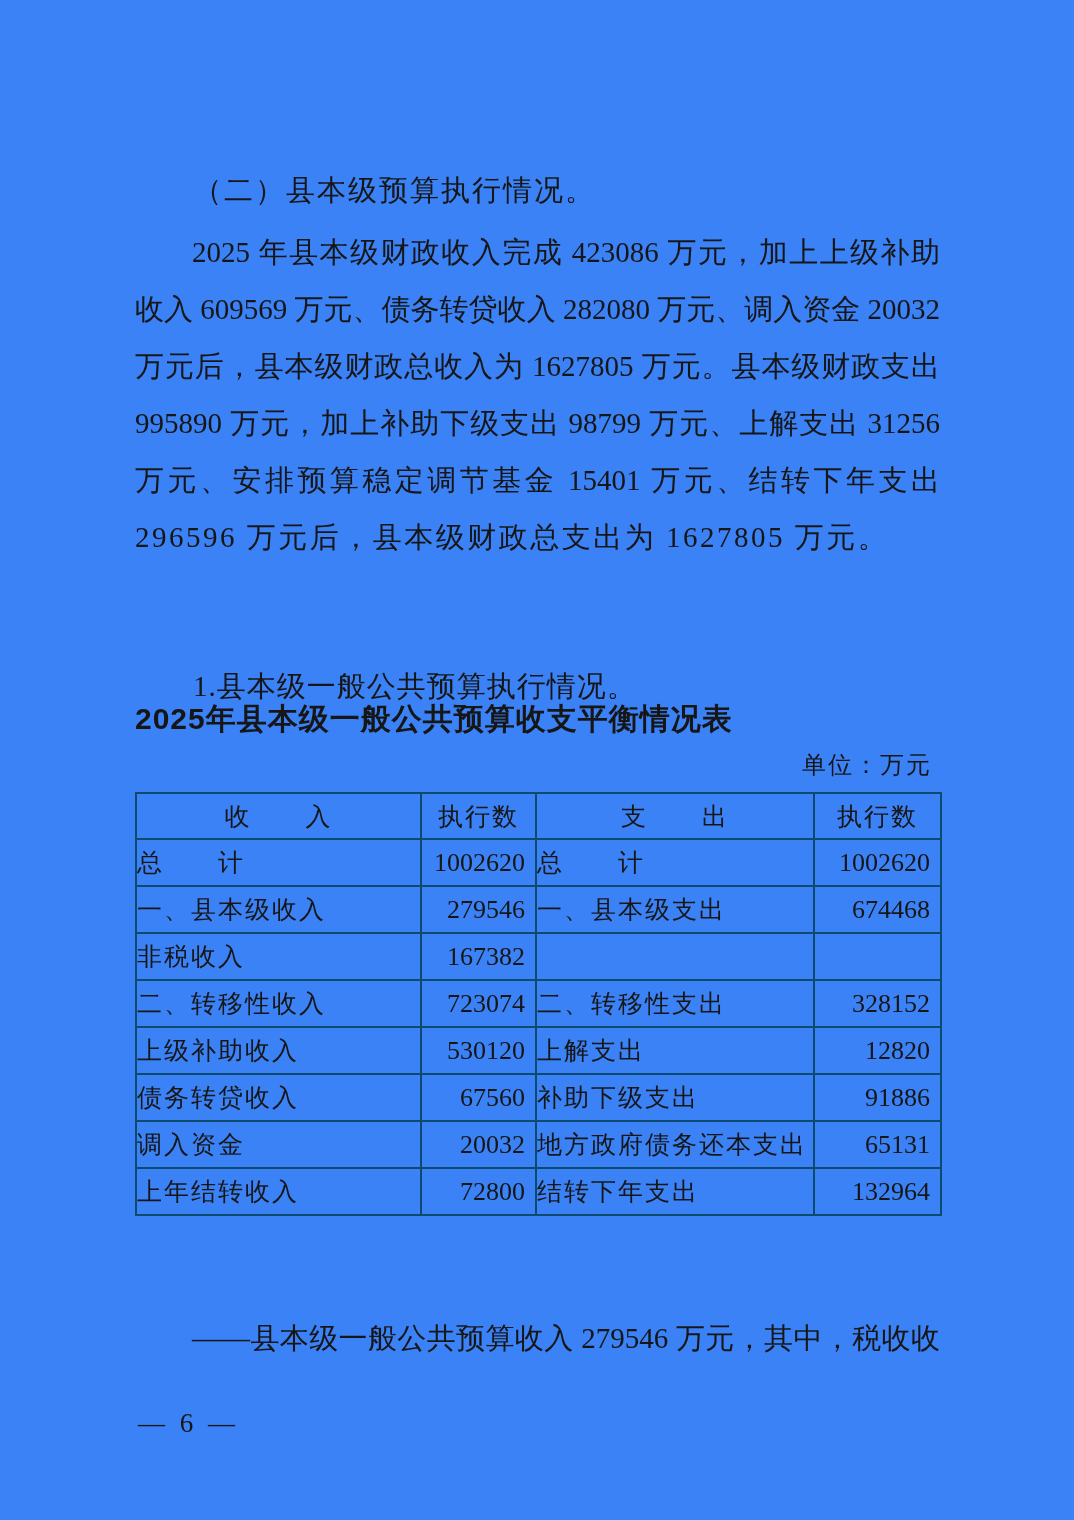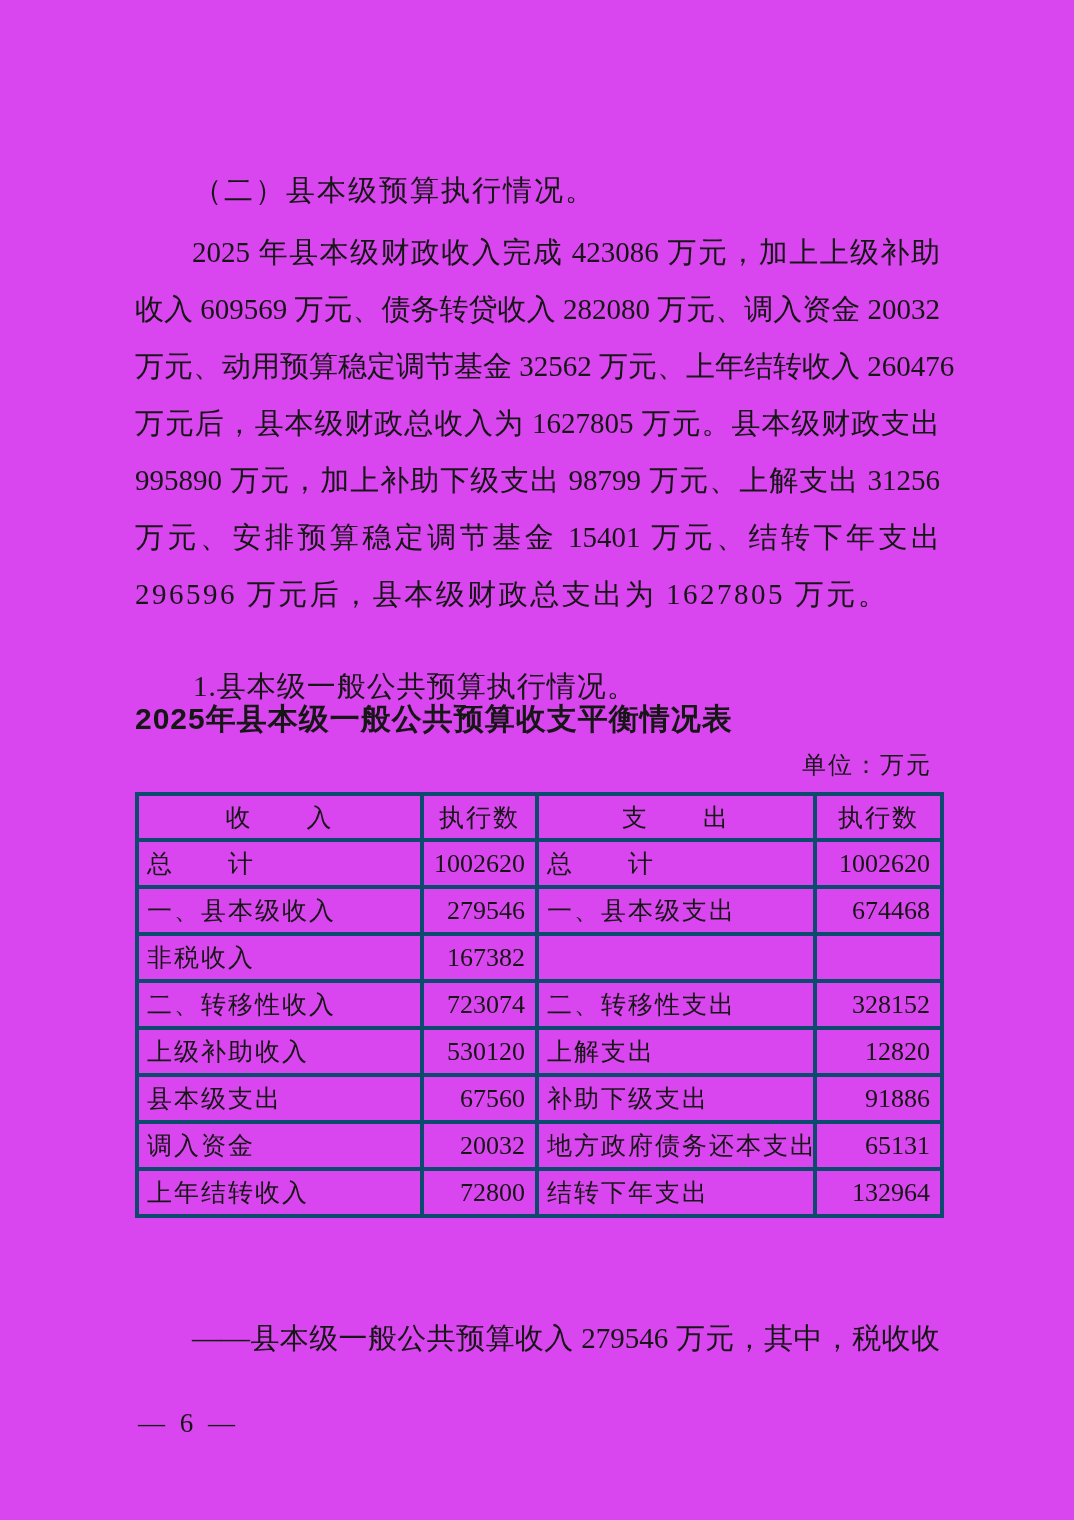--- a/index.html
+++ b/index.html
@@ -1,20 +1,20 @@
 <!DOCTYPE html>
 <html><head>
 <meta charset="utf-8">
 <style>
   html,body { margin:0; padding:0; background:#ffffff; }
   .page {
     position:relative;
     width:1074px;
     height:1520px;
-    background:#d946ef;
+    background:#3b82f6;
     color:#161616;
     font-family:"Liberation Serif","DejaVu Serif",serif;
     overflow:hidden;
   }
   .blk { position:absolute; left:135px; width:805px; }
 
   .h2 {
     top:168px;
     font-size:29px;
     line-height:44px;
@@ -63,30 +63,30 @@
 
   .budget-table {
     position:absolute;
     left:135px;
     top:792px;
     width:805px;
     border-collapse:collapse;
     table-layout:fixed;
   }
   .budget-table td {
-    border:4px solid #0c4a6e;
+    border:2px solid #0c4a6e;
     font-size:25px;
     padding:0;
     overflow:hidden;
     white-space:nowrap;
   }
   .budget-table { border:2px solid #000; }
   .budget-table tr { height:47px; }
   .budget-table tr.head { height:46px; }
-  .budget-table td.c-label { text-align:left; padding-left:8px; letter-spacing:2px; }
+  .budget-table td.c-label { text-align:left; padding-left:0; letter-spacing:2px; }
   .budget-table td.c-num  { text-align:right; padding-right:10px; font-size:26px; }
   .budget-table tr.head td { text-align:center; letter-spacing:2px; padding:0; }
 
   .after-line {
     top:1318px;
     font-size:29px;
     line-height:40px;
     text-align:justify;
     text-align-last:justify;
     text-indent:57px;
@@ -103,21 +103,20 @@
 </head>
 <body>
 
 <div class="page">
 
   <div class="blk h2">（二）县本级预算执行情况。</div>
 
   <div class="blk para">
     <div class="line first">2025 年县本级财政收入完成 423086 万元，加上上级补助</div>
     <div class="line">收入 609569 万元、债务转贷收入 282080 万元、调入资金 20032</div>
-    <div class="line">万元、动用预算稳定调节基金 32562 万元、上年结转收入 260476</div>
     <div class="line">万元后，县本级财政总收入为 1627805 万元。县本级财政支出</div>
     <div class="line">995890 万元，加上补助下级支出 98799 万元、上解支出 31256</div>
     <div class="line">万元、安排预算稳定调节基金 15401 万元、结转下年支出</div>
     <div class="line last">296596 万元后，县本级财政总支出为 1627805 万元。</div>
   </div>
 
   <div class="blk sub-h">1.县本级一般公共预算执行情况。</div>
 
   <div class="blk tbl-title">2025年县本级一般公共预算收支平衡情况表</div>
 
@@ -161,21 +160,21 @@
         <td class="c-label">二、转移性支出</td>
         <td class="c-num">328152</td>
       </tr>
       <tr>
         <td class="c-label">上级补助收入</td>
         <td class="c-num">530120</td>
         <td class="c-label">上解支出</td>
         <td class="c-num">12820</td>
       </tr>
       <tr>
-        <td class="c-label">县本级支出</td>
+        <td class="c-label">债务转贷收入</td>
         <td class="c-num">67560</td>
         <td class="c-label">补助下级支出</td>
         <td class="c-num">91886</td>
       </tr>
       <tr>
         <td class="c-label">调入资金</td>
         <td class="c-num">20032</td>
         <td class="c-label">地方政府债务还本支出</td>
         <td class="c-num">65131</td>
       </tr>

